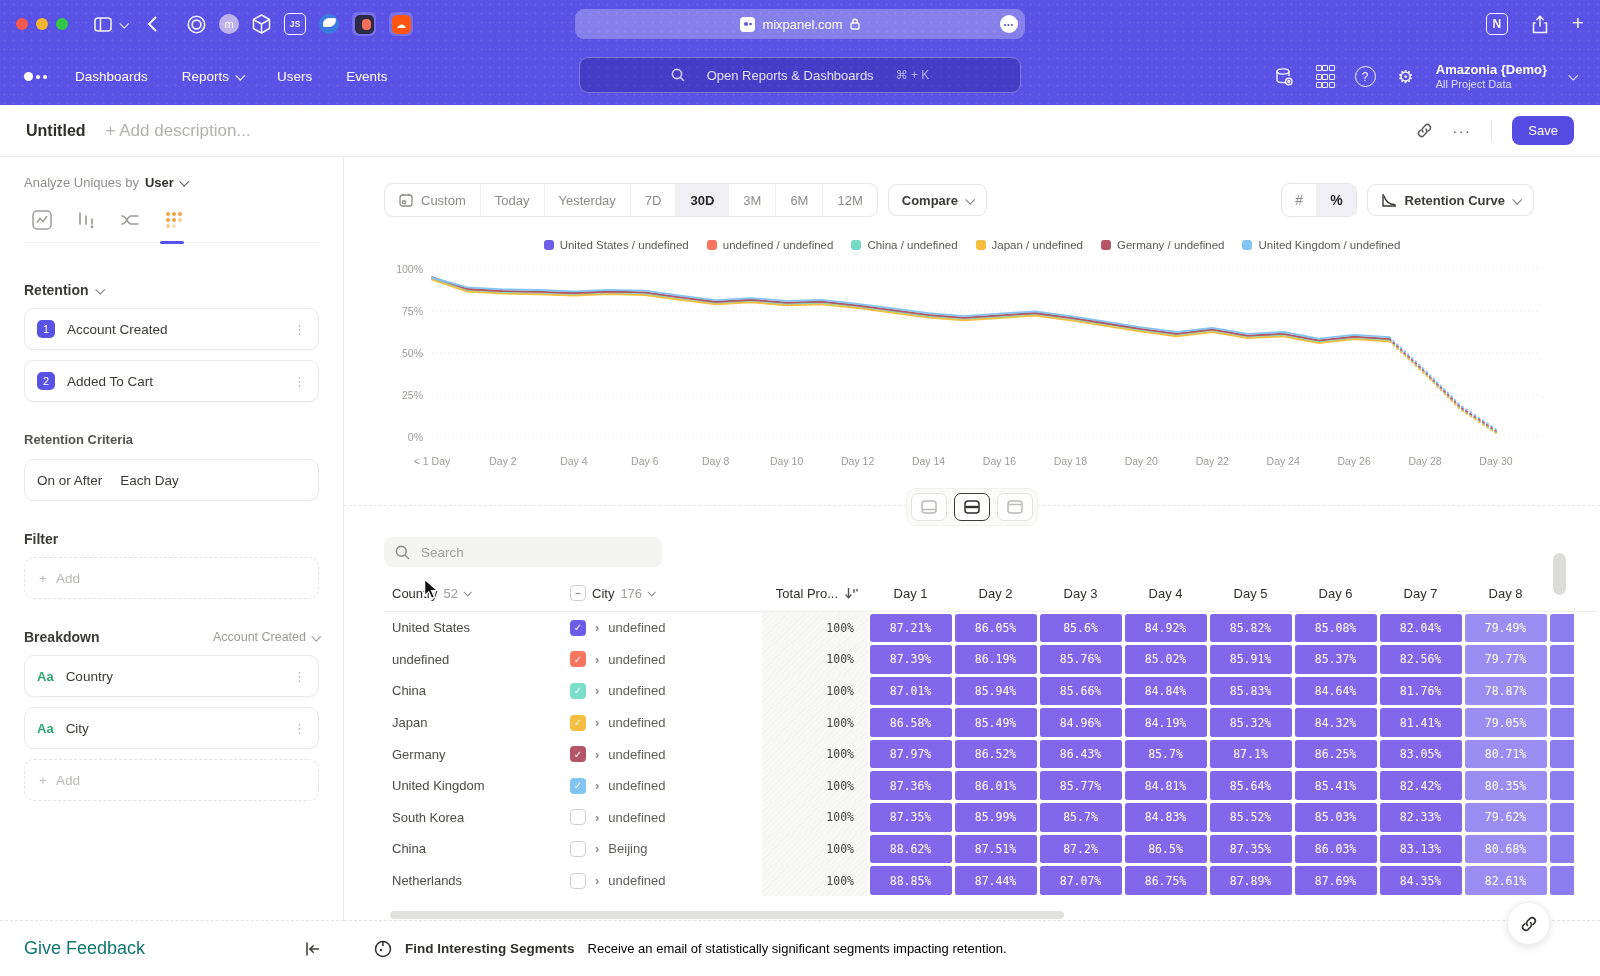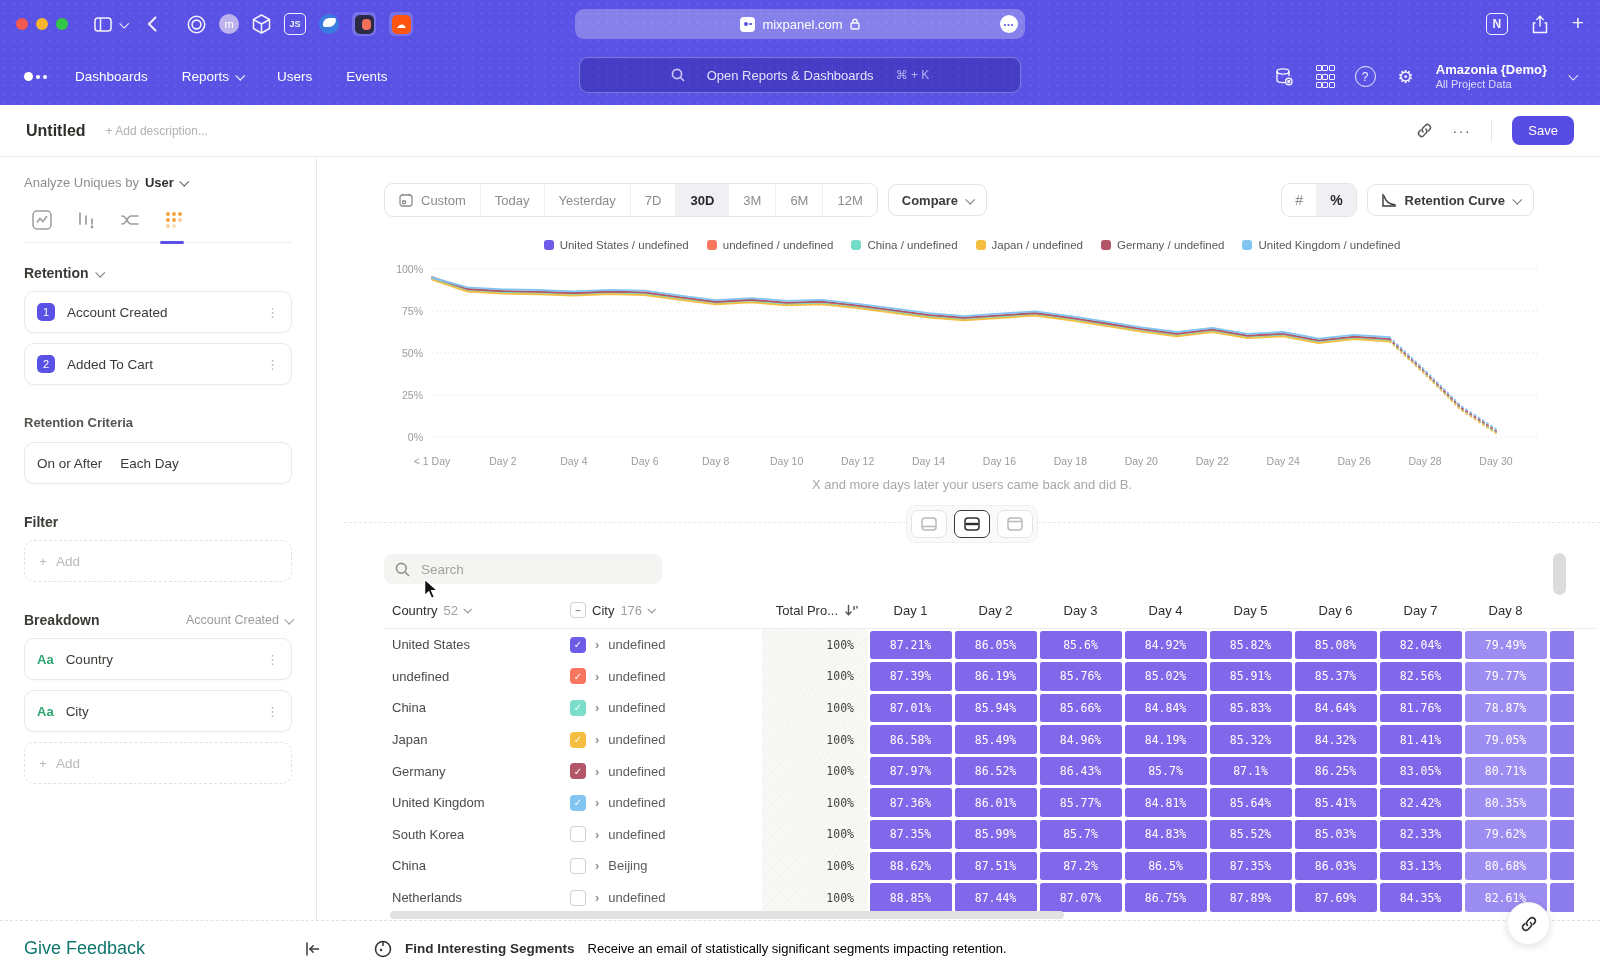--- a/index.html
+++ b/index.html
@@ -28,26 +28,26 @@
   .project{text-align:left;line-height:1.25;}
   .project .p1{font-size:13px;font-weight:bold;}
   .project .p2{font-size:11px;color:rgba(255,255,255,.78);}
   .logo-dots{display:flex;align-items:center;gap:3px;}
   .grid9{display:grid;grid-template-columns:repeat(3,4px);grid-gap:2.5px;}
   .grid9 span{width:4px;height:4px;border:1.2px solid rgba(255,255,255,.92);border-radius:1px;}
 
   .pagehead{position:absolute;top:105px;left:0;right:0;height:52px;background:#fff;border-bottom:1px solid #ececea;
             display:flex;align-items:center;padding:0 26px;box-sizing:border-box;}
   .pagehead .title{font-size:16px;font-weight:bold;color:#2e2e2a;}
-  .pagehead .desc{font-size:12px;color:#b1b1ae;margin-left:20px;}
+  .pagehead .desc{font-size:17px;color:#b1b1ae;margin-left:20px;}
   .headright{margin-left:auto;display:flex;align-items:center;gap:20px;color:#5d5d5a;}
   .vdiv{width:1px;height:22px;background:#e7e7e5;}
   .savebtn{background:#564be2;color:#fff;font-size:13px;font-weight:500;padding:7px 16px;border-radius:8px;border:none;}
 
-  .sidebar{position:absolute;top:157px;left:0;width:317px;bottom:56px;border-right:1px solid #e9e9e7;
+  .sidebar{position:absolute;top:157px;left:0;width:344px;bottom:56px;border-right:1px solid #e9e9e7;
            box-sizing:border-box;padding:0 24px;background:#fff;}
   .analyze{margin-top:18px;font-size:13px;color:#8f8f8c;display:flex;align-items:center;gap:6px;}
   .analyze b{color:#2f2f2c;font-weight:600;}
   .analyze .chev{color:#5c5c59;}
   .tabs{display:flex;gap:24px;margin-top:20px;padding:0 0 12px 8px;border-bottom:1px solid #efefed;position:relative;}
   .tabs svg{display:block;}
   .tab-underline{position:absolute;bottom:-2px;left:136px;width:24px;height:3px;border-radius:2px;background:#5a52e4;}
   .sec-label{font-size:14px;font-weight:600;color:#3a3a36;display:flex;align-items:center;gap:7px;}
   .sec-label .chev{color:#7c7c79;}
   .gray-label{font-size:13px;color:#8f8f8c;}
@@ -310,21 +310,21 @@
           <circle cx="4" cy="10" r="2"></circle>
           <circle cx="10" cy="10" r="2"></circle>
           <circle cx="4" cy="16" r="2" opacity=".55"></circle>
           <circle cx="10" cy="16" r="2" opacity=".35"></circle>
           <circle cx="16" cy="10" r="2" opacity=".55"></circle>
         </svg>
     </span>
     <span class="tab-underline"></span>
   </div>
 
-  <div class="sec-label" style="margin-top:22px">
+  <div class="sec-label" style="margin-top:39px">
     <span>Retention</span>
       <span class="chev"></span>
   </div>
   <div>
       <div class="card">
         <div class="badge">1</div>
         <div class="lbl">Account Created</div>
         <div class="kebab">⋮</div>
       </div>
       <div class="card">
@@ -499,21 +499,20 @@
         <polyline points="48,21.912000000000006 83.46666666666667,33.84 118.93333333333334,35.855999999999995 154.4,36.52799999999999 189.86666666666667,37.872000000000014 225.33333333333334,36.360000000000014 260.8,37.19999999999999 296.26666666666665,42.072 331.73333333333335,46.608000000000004 367.2,44.59200000000001 402.6666666666667,47.44799999999998 438.1333333333333,46.44 473.6,50.304 509.06666666666666,55.007999999999996 544.5333333333333,59.712 580,62.568 615.4666666666667,60.21600000000001 650.9333333333333,57.86399999999999 686.4,62.568 721.8666666666667,68.11200000000001 757.3333333333334,73.824 792.8,78.528 828.2666666666667,74.32800000000002 863.7333333333333,80.376 899.2,78.528 934.6666666666666,85.248 970.1333333333333,81.384 1005.6,83.736" fill="none" stroke="#75dbc9" stroke-width="1.8" stroke-linejoin="round" stroke-linecap="round"></polyline>
         <polyline points="1005.6,83.736 1041.0666666666666,116.66399999999999 1076.5333333333333,151.94400000000002 1112,175.464" fill="none" stroke="#75dbc9" stroke-width="1.6" stroke-dasharray="1.5,3.5" stroke-linecap="round"></polyline>
         <polyline points="48,22.75200000000001 83.46666666666667,34.68000000000001 118.93333333333334,36.696 154.4,37.367999999999995 189.86666666666667,38.71200000000002 225.33333333333334,37.19999999999999 260.8,38.03999999999999 296.26666666666665,42.912000000000006 331.73333333333335,47.44799999999998 367.2,45.432000000000016 402.6666666666667,48.28799999999998 438.1333333333333,47.28 473.6,51.144000000000005 509.06666666666666,55.848 544.5333333333333,60.55200000000001 580,63.40799999999999 615.4666666666667,61.056 650.9333333333333,58.70399999999999 686.4,63.40799999999999 721.8666666666667,68.95200000000001 757.3333333333334,74.664 792.8,79.36800000000001 828.2666666666667,75.168 863.7333333333333,81.21600000000001 899.2,79.36800000000001 934.6666666666666,86.08800000000001 970.1333333333333,82.22399999999999 1005.6,84.57600000000001" fill="none" stroke="#f6be41" stroke-width="1.8" stroke-linejoin="round" stroke-linecap="round"></polyline>
         <polyline points="1005.6,84.57600000000001 1041.0666666666666,117.50399999999999 1076.5333333333333,152.784 1112,176.304" fill="none" stroke="#f6be41" stroke-width="1.6" stroke-dasharray="1.5,3.5" stroke-linecap="round"></polyline>
         <polyline points="48,20.063999999999993 83.46666666666667,31.99200000000002 118.93333333333334,34.00799999999998 154.4,34.68000000000001 189.86666666666667,36.024 225.33333333333334,34.512 260.8,35.352000000000004 296.26666666666665,40.22399999999999 331.73333333333335,44.75999999999999 367.2,42.744 402.6666666666667,45.599999999999994 438.1333333333333,44.59200000000001 473.6,48.45600000000002 509.06666666666666,53.16 544.5333333333333,57.86399999999999 580,60.72 615.4666666666667,58.367999999999995 650.9333333333333,56.016000000000005 686.4,60.72 721.8666666666667,66.264 757.3333333333334,71.976 792.8,76.68 828.2666666666667,72.48 863.7333333333333,78.528 899.2,76.68 934.6666666666666,83.4 970.1333333333333,79.536 1005.6,81.888" fill="none" stroke="#b25668" stroke-width="1.8" stroke-linejoin="round" stroke-linecap="round"></polyline>
         <polyline points="1005.6,81.888 1041.0666666666666,114.816 1076.5333333333333,150.096 1112,173.616" fill="none" stroke="#b25668" stroke-width="1.6" stroke-dasharray="1.5,3.5" stroke-linecap="round"></polyline>
         <polyline points="48,20.567999999999984 83.46666666666667,30.312000000000012 118.93333333333334,32.328 154.4,33 189.86666666666667,34.343999999999994 225.33333333333334,32.831999999999994 260.8,33.672 296.26666666666665,38.54399999999998 331.73333333333335,43.08000000000001 367.2,41.06399999999999 402.6666666666667,43.91999999999999 438.1333333333333,42.912000000000006 473.6,46.77600000000001 509.06666666666666,51.47999999999999 544.5333333333333,56.184 580,59.040000000000006 615.4666666666667,56.68799999999999 650.9333333333333,54.336 686.4,59.040000000000006 721.8666666666667,64.584 757.3333333333334,70.296 792.8,75 828.2666666666667,70.8 863.7333333333333,76.84800000000001 899.2,75 934.6666666666666,81.72 970.1333333333333,77.85600000000001 1005.6,80.20800000000001" fill="none" stroke="#82c5f2" stroke-width="1.8" stroke-linejoin="round" stroke-linecap="round"></polyline>
         <polyline points="1005.6,80.20800000000001 1041.0666666666666,113.13600000000001 1076.5333333333333,148.416 1112,171.936" fill="none" stroke="#82c5f2" stroke-width="1.6" stroke-dasharray="1.5,3.5" stroke-linecap="round"></polyline>
       </svg>
   </div>
-  <div class="caption">X and more days later your users came back and did B.</div>
 
   <div class="toggle-row">
     <div class="hline"></div>
     <div class="toggles">
       <span class="tgl">
         <svg width="16" height="14" viewBox="0 0 16 14" fill="none" stroke="#b9b9b6" stroke-width="1.5">
             <rect x="1" y="1" width="14" height="12" rx="3"></rect>
             <line x1="1.5" y1="9.5" x2="14.5" y2="9.5"></line>
           </svg>
       </span>

